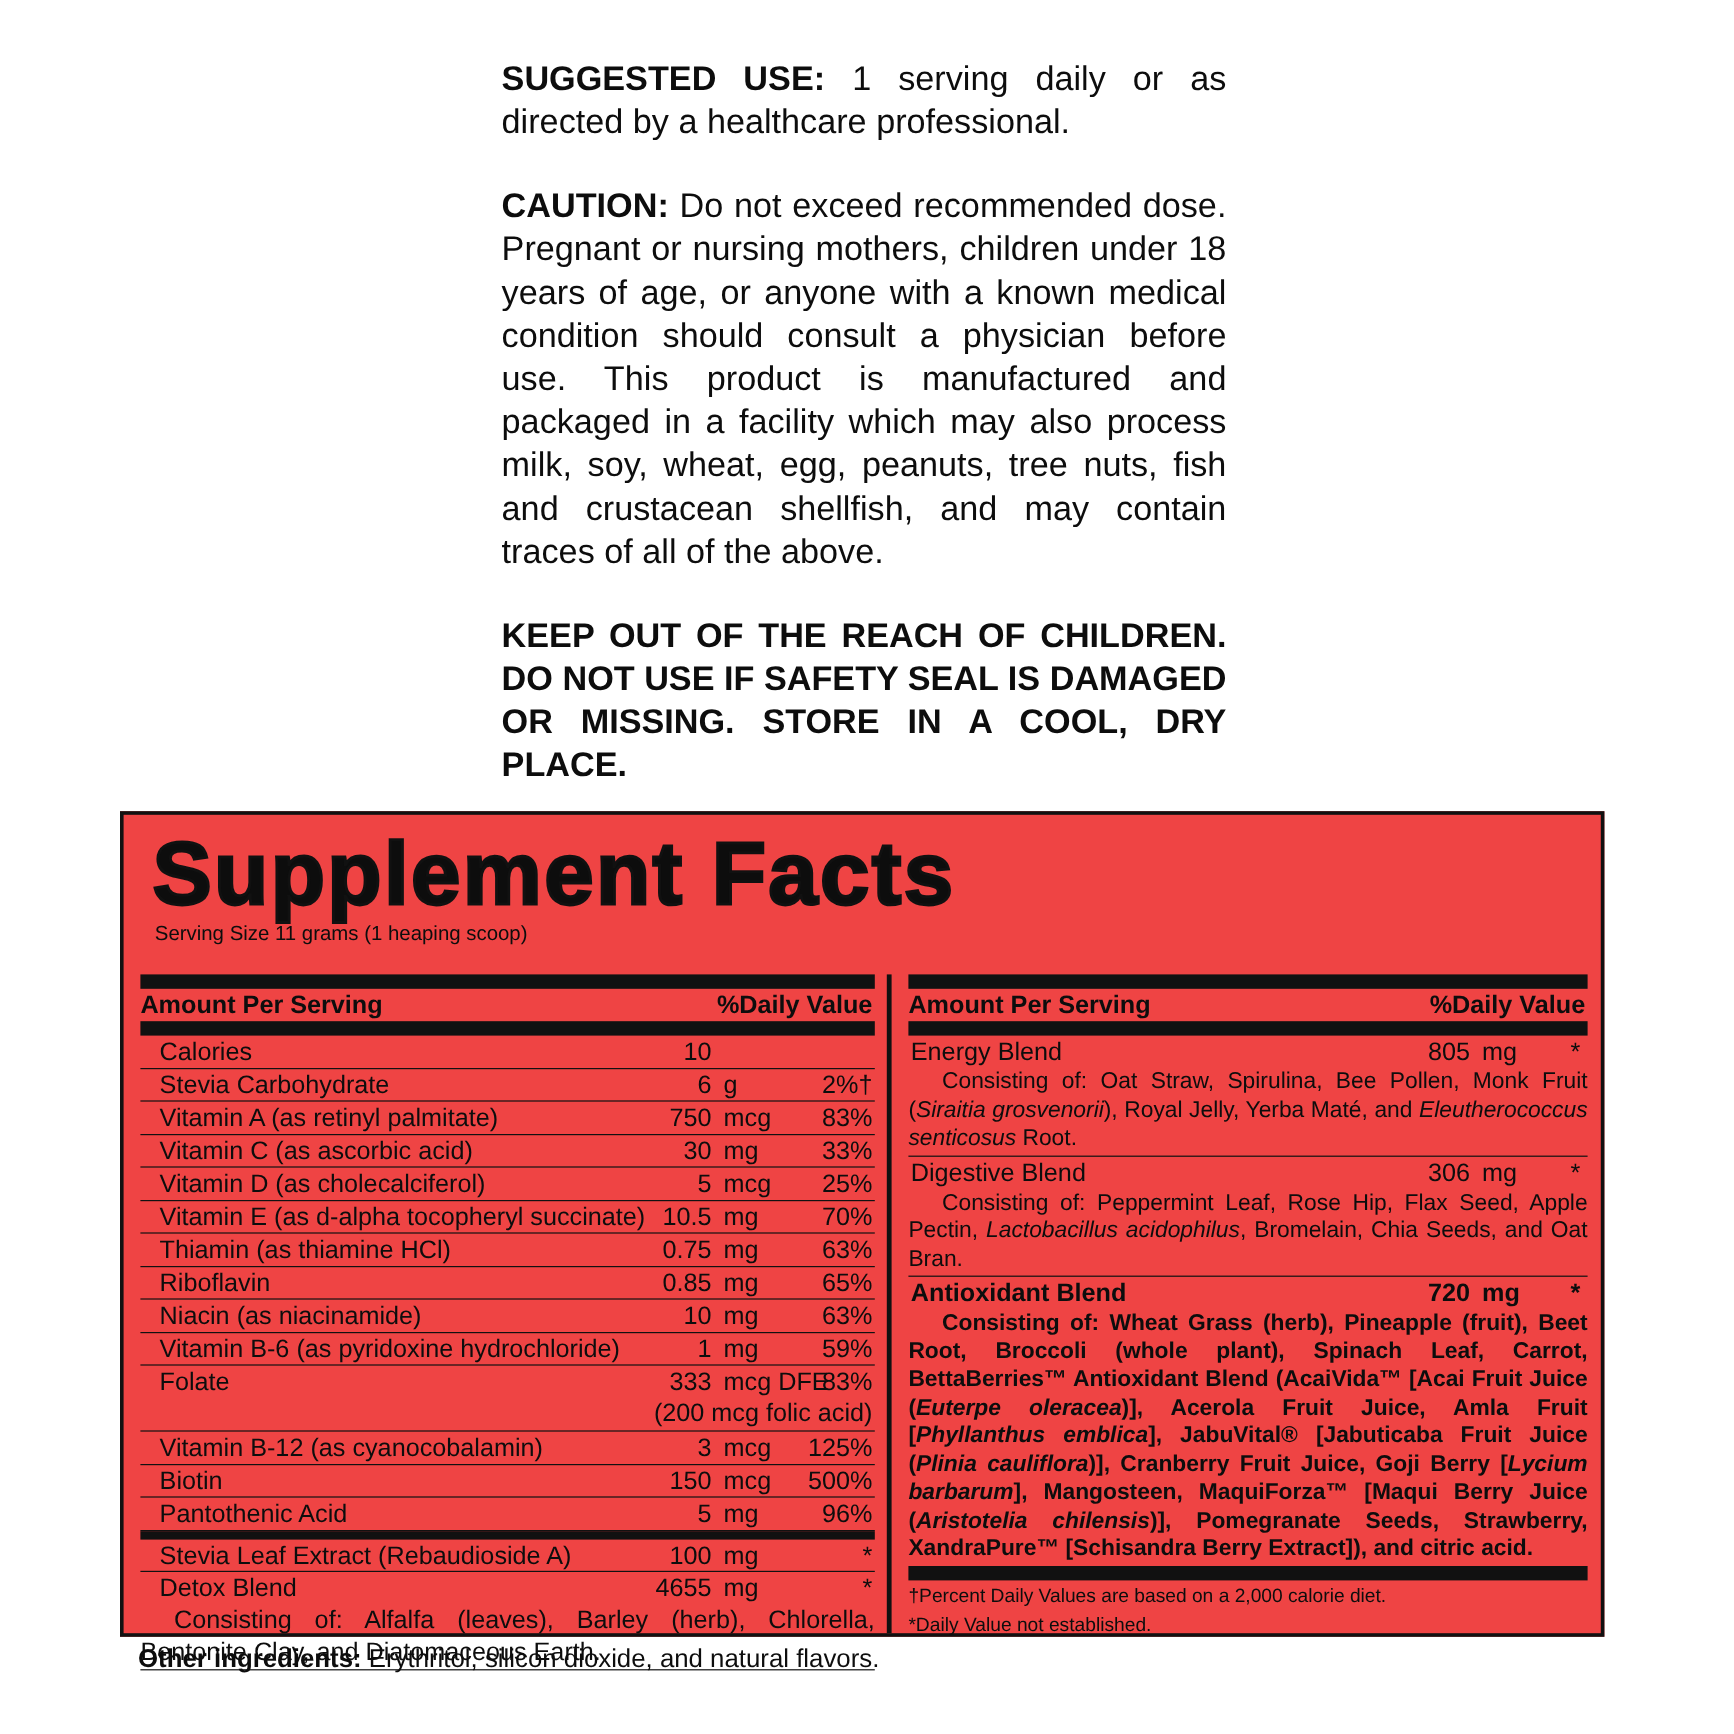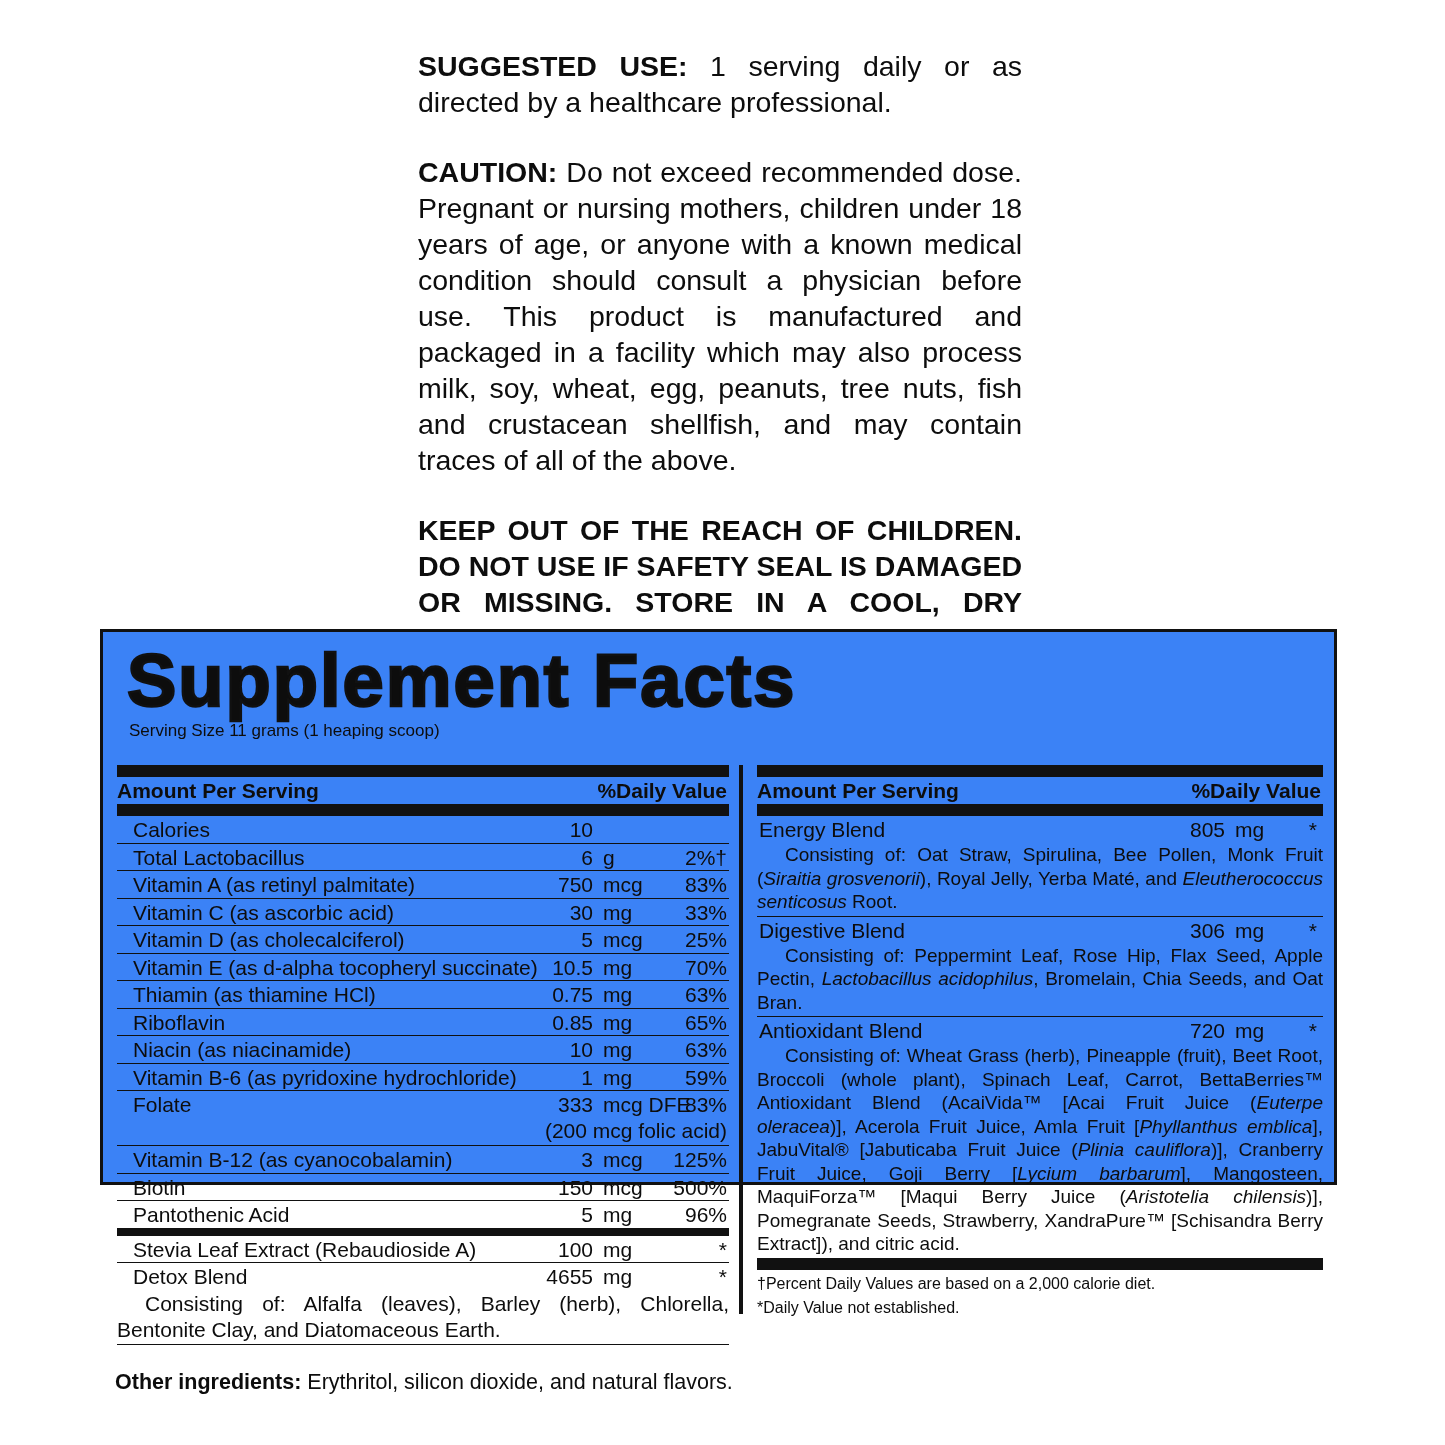--- a/index.html
+++ b/index.html
@@ -6,21 +6,21 @@
   body{width:1445px;height:1445px;position:relative;font-family:"Liberation Sans",sans-serif;color:#0d0d0d;}
   .b{font-weight:bold;}
   .it{font-style:italic;}
 
   
   .intro{position:absolute;left:418px;top:48px;width:604px;font-size:28.5px;line-height:36px;text-align:justify;}
   .intro p{margin:0 0 34px 0;}
   .warning{font-weight:bold;}
 
   
-  .panel{position:absolute;left:100px;top:629px;width:1237px;height:556px;border:3px solid #111;box-sizing:border-box;background:#3b82f6;}
+  .panel{position:absolute;left:100px;top:676px;width:1237px;height:688px;border:3px solid #111;box-sizing:border-box;background:#ef4444;}
   .sf-title{position:absolute;left:24px;top:6px;font-size:74px;font-weight:bold;letter-spacing:2px;-webkit-text-stroke:2.5px #111;white-space:nowrap;}
   .serving{position:absolute;left:26px;top:84px;font-size:17px;line-height:29px;}
 
   .col{position:absolute;top:133px;}
   .col-left{left:14px;width:612px;}
   .col-right{left:654px;width:566px;}
   .vdivider{position:absolute;left:636px;top:133px;width:4px;height:549px;background:#111;}
 
   .bar{height:12px;background:#111;}
   .bar.mid{height:7px;margin:0;}
@@ -39,21 +39,21 @@
   .consist{font-size:21px;line-height:26px;text-align:justify;text-indent:28px;border-bottom:1.5px solid #111;padding-bottom:1px;}
 
   
   .blend-head{position:relative;height:27px;line-height:27px;font-size:21px;}
   .b-name{position:absolute;left:2px;top:0;white-space:nowrap;}
   .b-num{position:absolute;right:98px;top:0;white-space:nowrap;}
   .b-unit{position:absolute;left:478px;top:0;white-space:nowrap;}
   .b-dv{position:absolute;right:6px;top:0;white-space:nowrap;}
   .b-desc{font-size:19px;line-height:23.5px;text-align:justify;text-indent:28px;margin:0;}
   .blend{border-bottom:1.5px solid #111;padding-bottom:2px;}
-  .blend.last{border-bottom:none;}
+  .blend.last{border-bottom:none;font-weight:bold;}
   .footnotes{font-size:16px;line-height:24.5px;padding-top:2px;}
 
   
   .other{position:absolute;left:115px;top:1368px;width:1150px;font-size:21.5px;line-height:28px;}
 </style>
 </head>
 <body>
 
 <div class="intro">
   <p><span class="b">SUGGESTED USE:</span>
@@ -81,21 +81,21 @@
     <div id="left-rows">
   <div class="row">
     <span class="r-name">Calories</span>
     <span class="r-num">10</span>
     <span class="r-unit"></span>
     <span class="r-dv"></span>
 
   </div>
 
   <div class="row">
-    <span class="r-name">Total Lactobacillus</span>
+    <span class="r-name">Stevia Carbohydrate</span>
     <span class="r-num">6</span>
     <span class="r-unit">g</span>
     <span class="r-dv">2%†</span>
 
   </div>
 
   <div class="row">
     <span class="r-name">Vitamin A (as retinyl palmitate)</span>
     <span class="r-num">750</span>
     <span class="r-unit">mcg</span>

